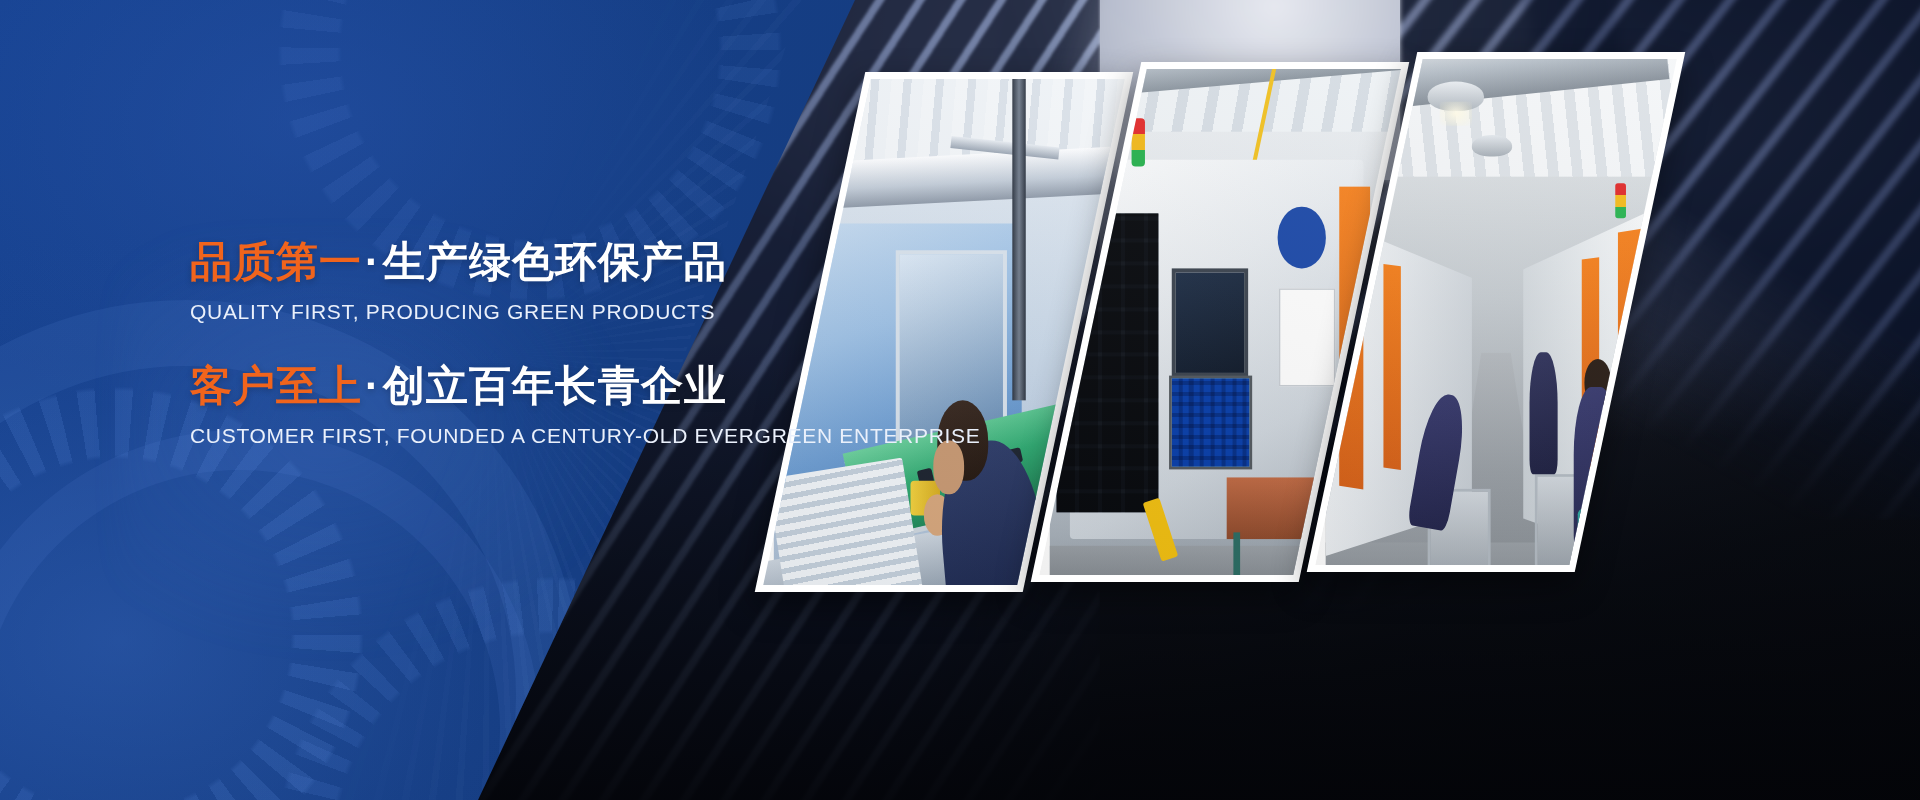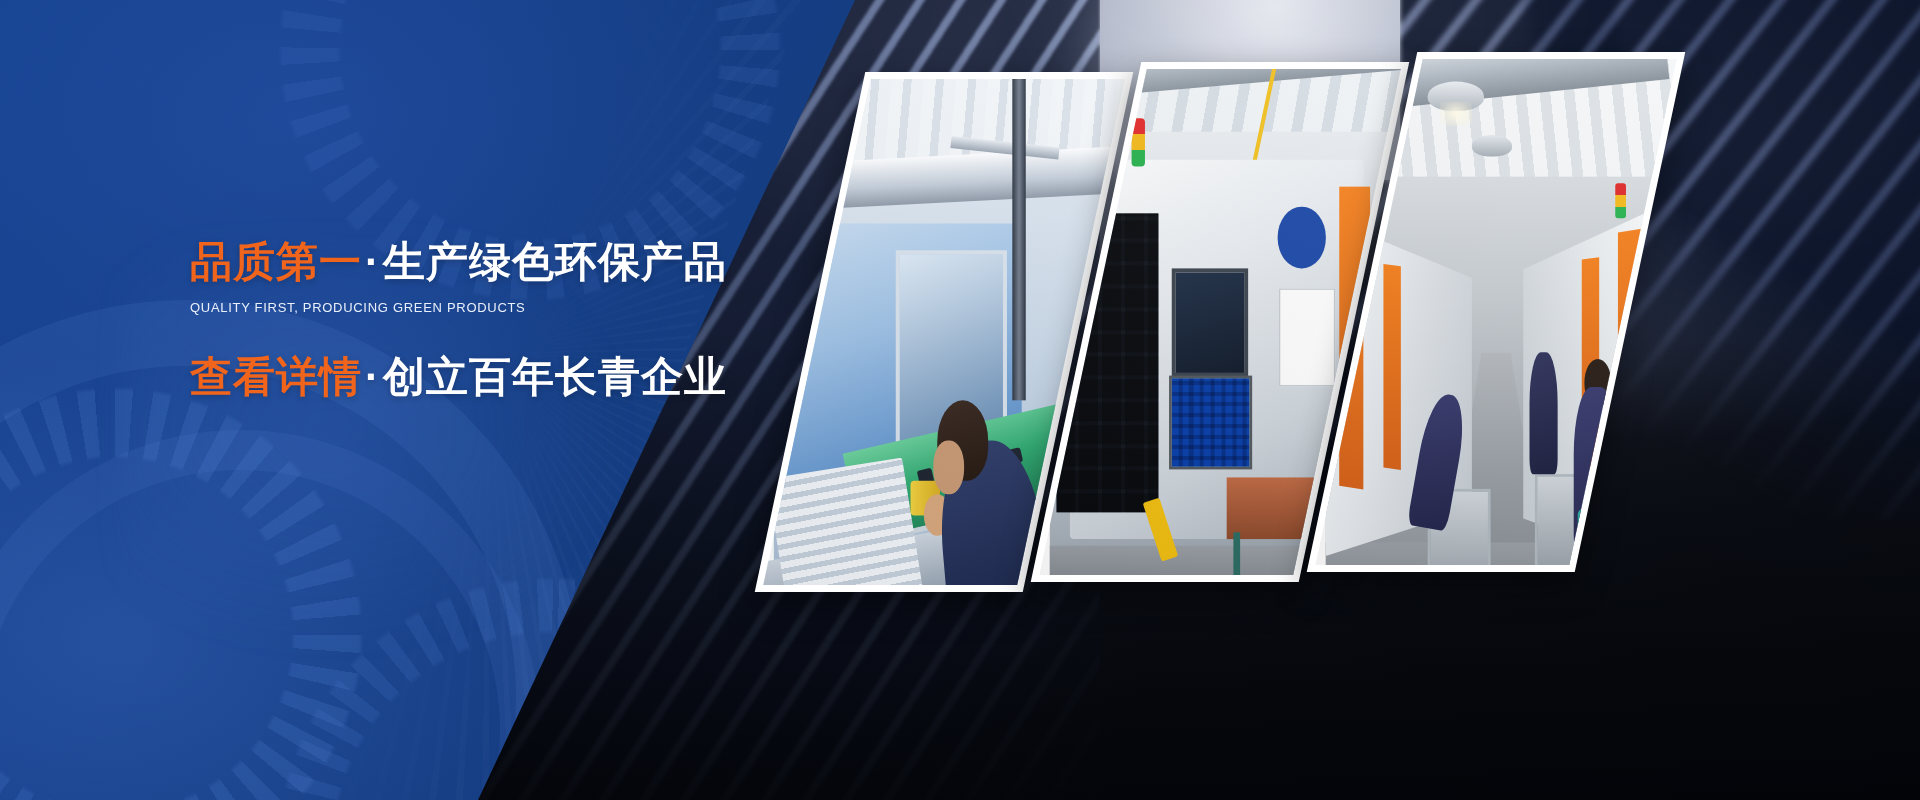--- a/index.html
+++ b/index.html
@@ -133,21 +133,21 @@
   
   .copy{position:absolute;left:190px;top:238px;width:760px;}
   .headline{
     font-size:42px;font-weight:700;color:#ffffff;letter-spacing:1px;
     line-height:1.12;white-space:nowrap;
     text-shadow:0 2px 6px rgba(0,0,0,.22);
   }
   .headline .accent{color:#f1641c;}
   .headline .dot{color:#ffffff;padding:0 3px;}
   .subline{
-    margin-top:15px;font-size:13px;letter-spacing:.7px;color:#eaf0fb;
+    margin-top:15px;font-size:21px;letter-spacing:.7px;color:#eaf0fb;
     font-weight:400;white-space:nowrap;
   }
   .gap{height:38px;}
 
   .cta{
     position:absolute;left:190px;top:508px;
     width:204px;height:57px;
     border:2px solid #ffffff;
     display:flex;align-items:center;justify-content:center;
     color:#ffffff;font-size:18px;letter-spacing:1.5px;
@@ -389,19 +389,20 @@
   <div class="copy">
 
     <div class="headline">
       <span class="accent">品质第一</span><span class="dot">·</span><span>生产绿色环保产品</span>
     </div>
     <div class="subline">QUALITY FIRST, PRODUCING GREEN PRODUCTS</div>
 
     <div class="gap"></div>
 
     <div class="headline">
-      <span class="accent">查看详情</span><span class="dot">·</span><span>创立百年长青企业</span>
+      <span class="accent">客户至上</span><span class="dot">·</span><span>创立百年长青企业</span>
     </div>
+    <div class="subline">CUSTOMER FIRST, FOUNDED A CENTURY-OLD EVERGREEN ENTERPRISE</div>
 
   </div>
 
 
 </div>
 
 </body></html>

